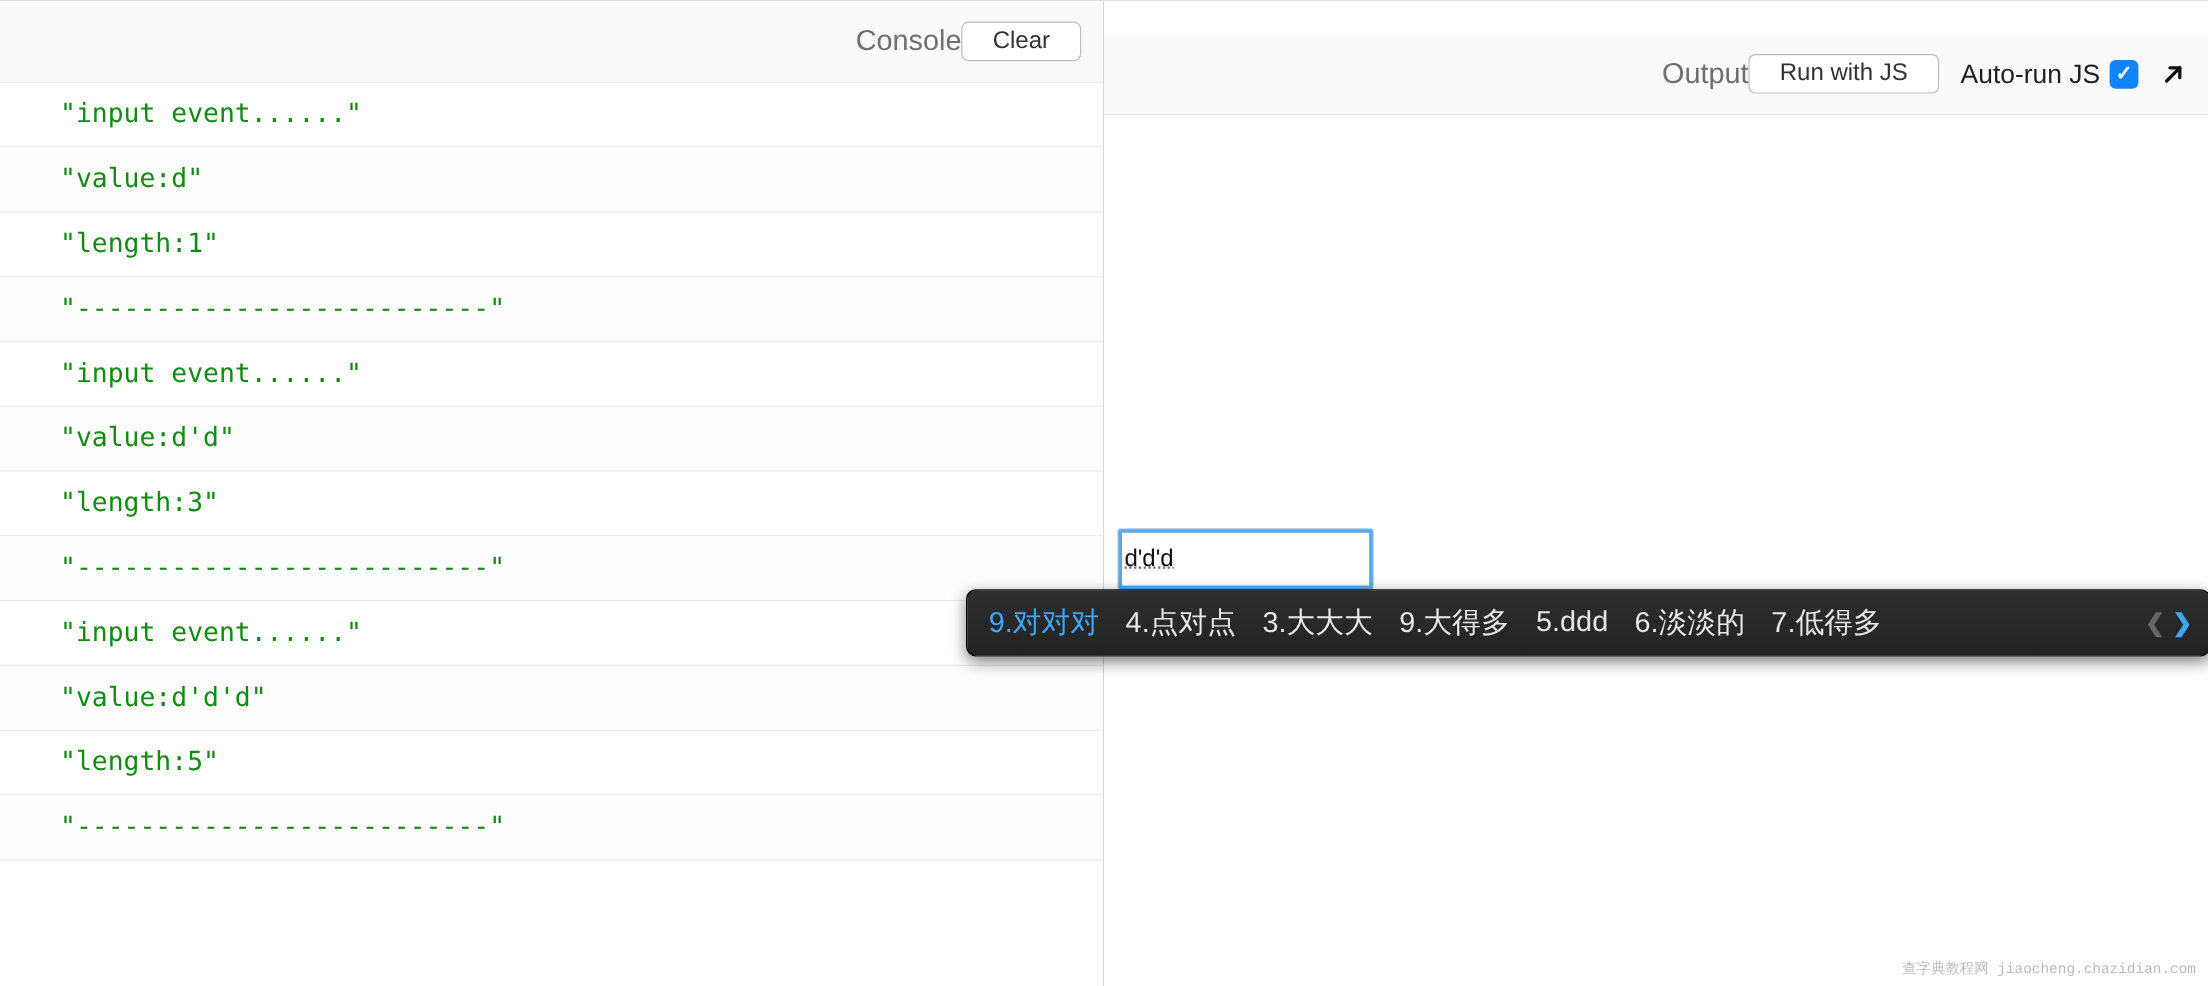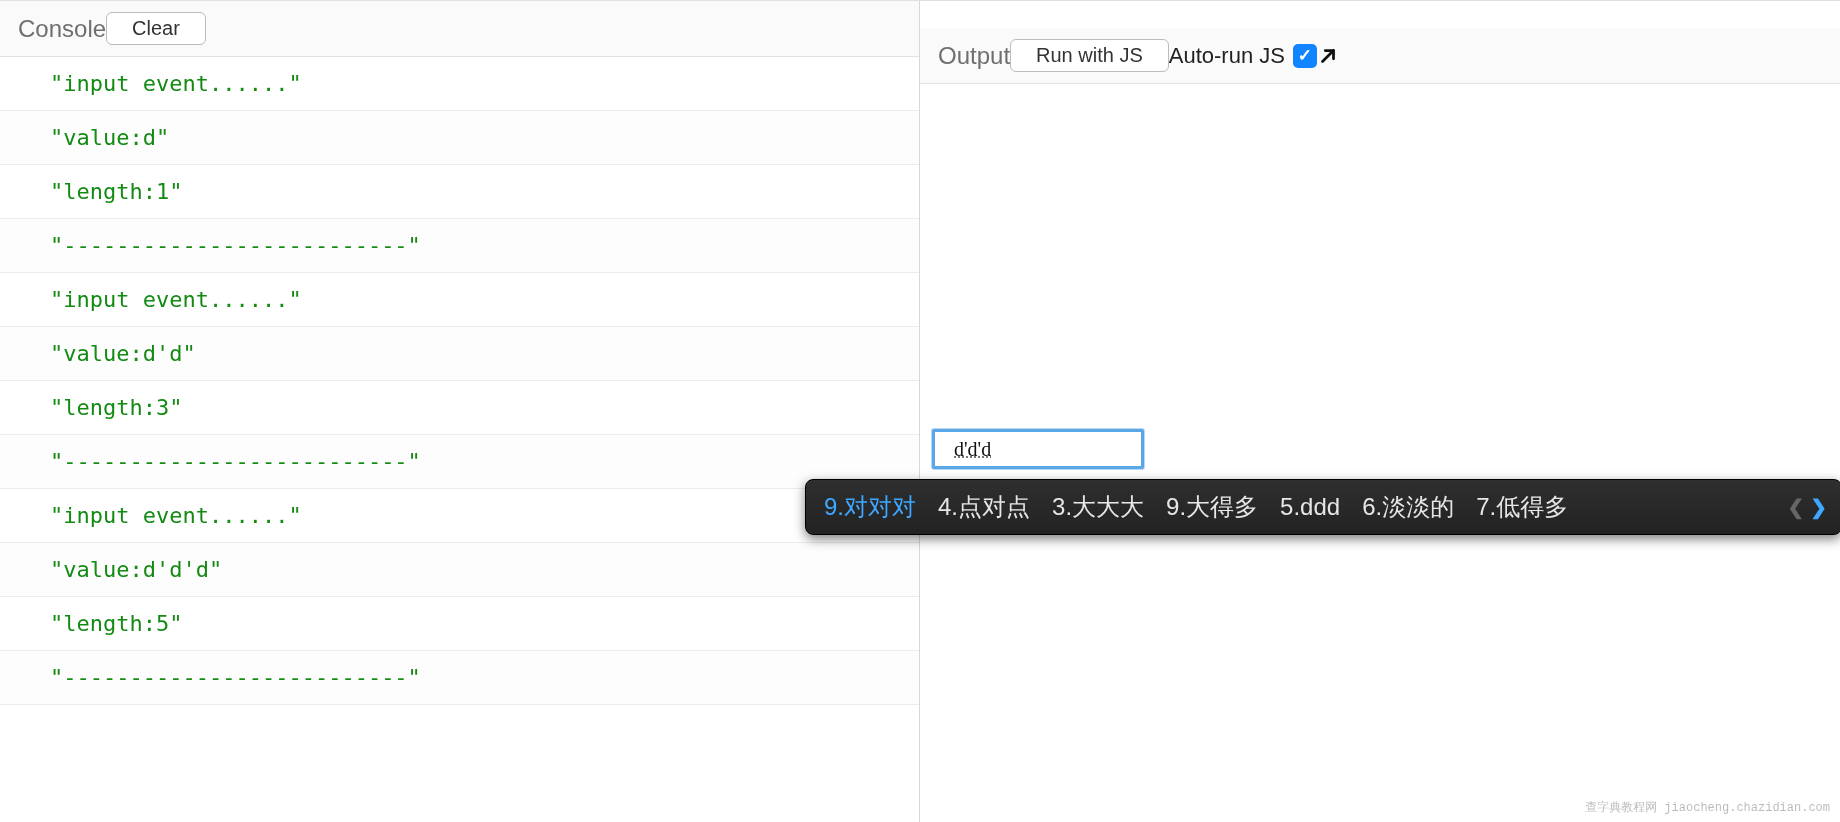--- a/index.html
+++ b/index.html
@@ -29,24 +29,24 @@
   .output-pane {
     width: 50%;
     display: flex;
     flex-direction: column;
     background: #ffffff;
     position: relative;
     margin-top: 27px;
   }
 
   .pane-header {
-    height: 56px;
-    display: flex;
-    align-items: center;
-    justify-content: flex-start;
+    height: 68px;
+    display: flex;
+    align-items: center;
+    justify-content: flex-end;
     padding: 0 18px;
     border-bottom: 1px solid #e3e3e3;
     background: #fafafa;
   }
   .pane-title {
     font-size: 24px;
     color: #6f6f6f;
     font-weight: 500;
   }
 
@@ -56,20 +56,21 @@
     background: #ffffff;
     border: 1px solid #bcbcbc;
     border-radius: 6px;
     padding: 4px 25px;
     cursor: pointer;
   }
 
   .header-right {
     display: flex;
     align-items: center;
+    gap: 18px;
   }
   .autorun-wrap {
     display: flex;
     align-items: center;
     gap: 8px;
     font-size: 22px;
     color: #222;
   }
   .checkbox {
     width: 24px; height: 24px;
@@ -108,24 +109,24 @@
     background: #ffffff;
   }
 
   .text-input-wrap {
     position: absolute;
     top: 345px;
     left: 12px;
   }
   .text-input {
     width: 212px;
-    height: 40px;
+    height: 50px;
     font-size: 20px;
-    font-family: Liberation Serif, serif;
-    padding: 2px 19px;
+    font-family: Liberation Sans, sans-serif;
+    padding: 2px 2px;
     border: 3px solid #5aa7e8;
     border-radius: 2px;
     outline: none;
     box-shadow: 0 0 0 1px #bcd8f2;
     text-decoration: underline dotted #777;
     color: #111;
   }
 
   
   .ime-bar {

